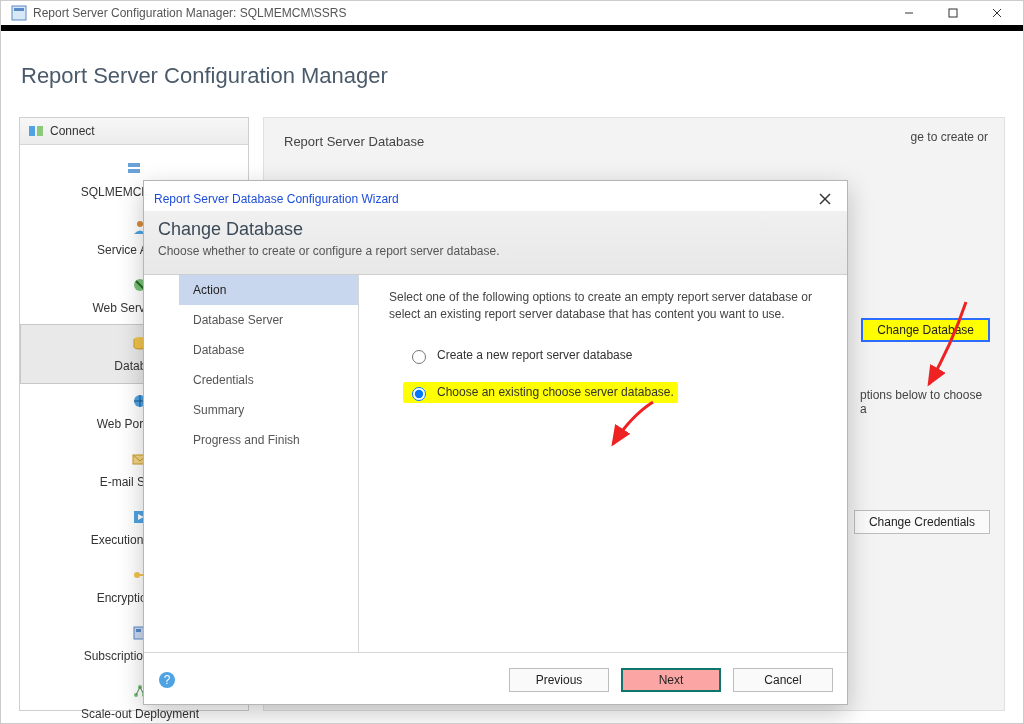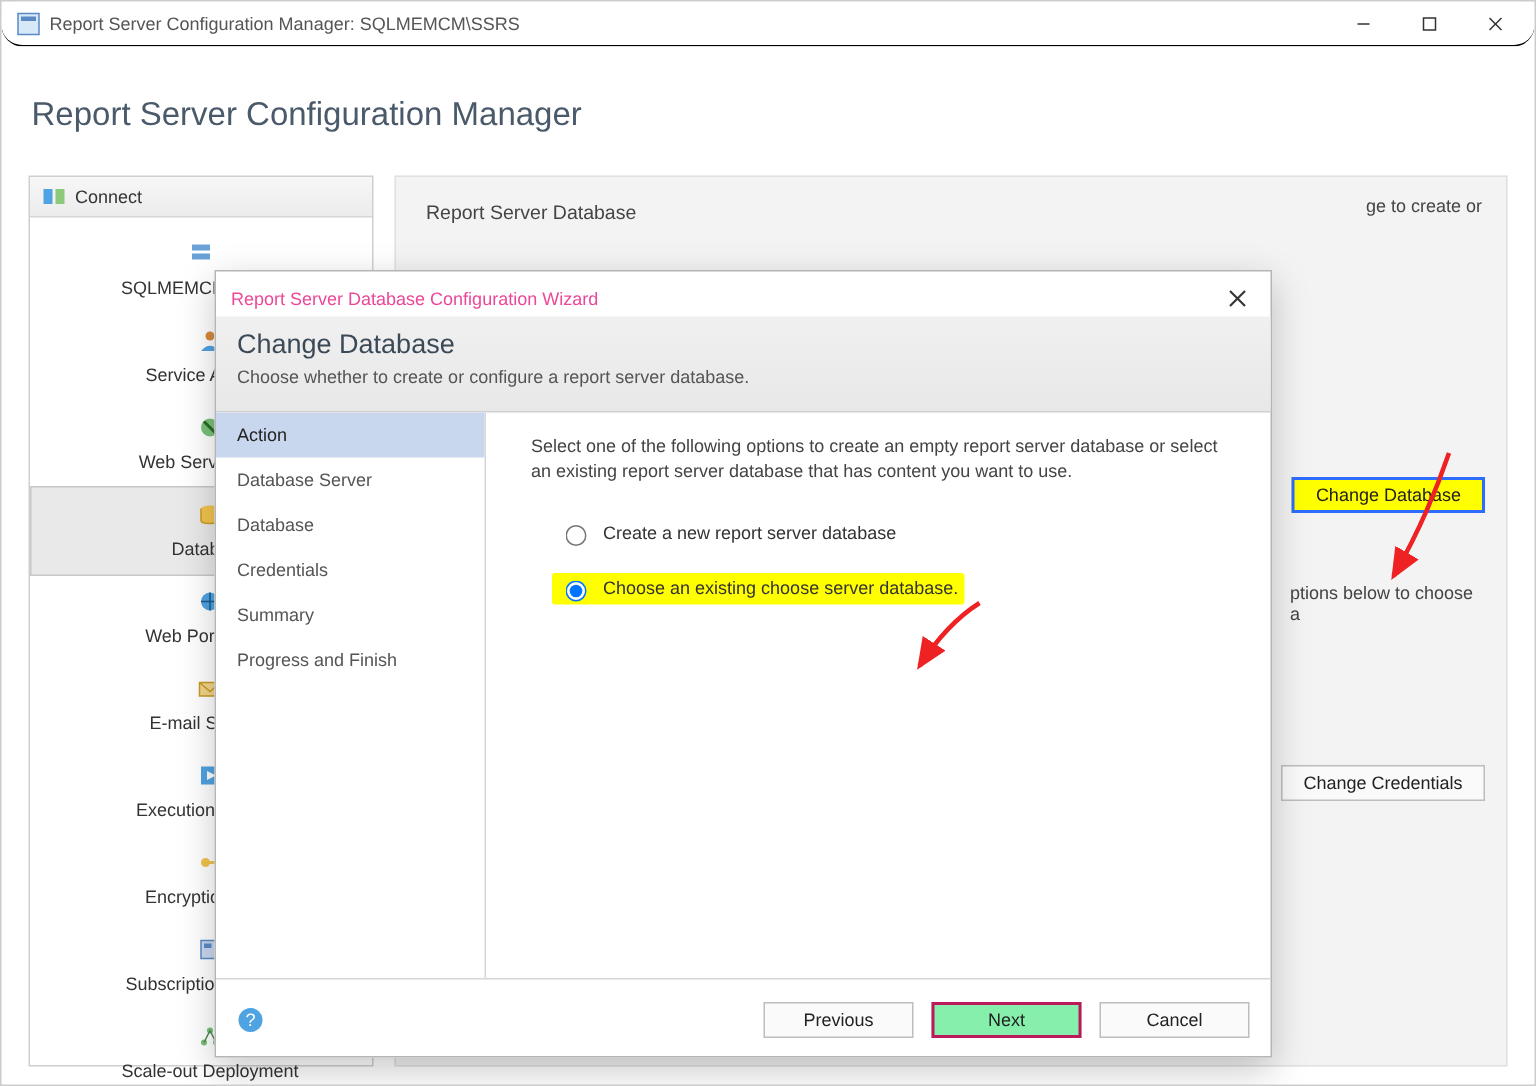--- a/index.html
+++ b/index.html
@@ -1,20 +1,20 @@
 <!DOCTYPE html>
 <html><head>
 <meta charset="utf-8">
 <style>
   * { box-sizing: border-box; }
   html,body { margin:0; padding:0; font-family: "Segoe UI", Tahoma, sans-serif; font-size:12px; color:#333; background:#fff; }
   .window { width:1024px; height:724px; border:1px solid #ccc; background:#fff; position:relative; overflow:hidden; }
 
   
-  .titlebar { display:flex; align-items:center; height:30px; padding:0 4px; border-bottom:1px solid #000000; background:#fff;border-radius:14px; }
+  .titlebar { display:flex; align-items:center; height:30px; padding:0 4px; border-bottom:6px solid #000000; background:#fff; }
   .titlebar .app-icon { width:16px; height:16px; margin:0 6px; }
   .titlebar .title-text { flex:1; color:#555; font-size:12px; }
   .titlebar .win-controls { display:flex; }
   .titlebar .win-btn { width:44px; height:30px; display:flex; align-items:center; justify-content:center; color:#555; }
   .titlebar .win-btn svg { width:10px; height:10px; }
 
   .window-body { padding:18px 18px 0 18px; height:calc(100% - 30px); }
 
   .page-title { font-size:22px; font-weight:400; color:#4a5a6a; margin:14px 0 28px 2px; }
 
@@ -31,37 +31,37 @@
   .ic16 { width:16px;height:16px; display:inline-block; flex:0 0 16px; }
 
   
   .main { flex:1; margin-left:14px; background:#f3f3f3; border:1px solid #e0e0e0; padding:0; position:relative; }
   .main-inner { padding:10px 18px; }
   .main-title { font-size:13px; color:#444; padding:6px 2px 18px 2px; }
   .info-row { display:flex; gap:12px; margin-top:8px; }
   .info-text { color:#444; font-size:12px; }
   .btn { border:1px solid #bdbdbd; background:#fafafa; padding:4px 14px; font-size:12px; color:#222; display:inline-flex; align-items:center; justify-content:center; height:24px; }
   .btn.highlight { background:#ffff00; border:2px solid #2e6cff; }
-  .btn.primary { border:2px solid #be185d; background:#86efac; padding:4px 28px; }
+  .btn.primary { border:2px solid #0f766e; background:#fca5a5; padding:4px 28px; }
 
   .change-db-wrap { position:absolute; right:14px; top:200px; }
   .change-cred-wrap { position:absolute; right:14px; top:392px; }
   .options-text { position:absolute; right:14px; top:270px; width:130px; text-align:left; }
   .results-lbl { position:absolute; left:10px; top:515px; color:#6a6a6a; }
 
   
   .wizard { position:absolute; left:142px; top:179px; width:705px; height:525px; background:#fff; border:1px solid #b5b5b5; box-shadow:0 8px 24px rgba(0,0,0,0.22); }
   .wiz-titlebar { display:flex; align-items:center; height:30px; padding:6px 10px 0 10px; }
-  .wiz-titlebar .wiz-title { flex:1; color:#ec4899; font-size:12px; }
+  .wiz-titlebar .wiz-title { flex:1; color:#1d4ed8; font-size:12px; }
   .wiz-close { width:24px; height:24px; display:flex; align-items:center; justify-content:center; }
   .wiz-header { padding:6px 14px 16px 14px; border-bottom:1px solid #cfcfcf; background:linear-gradient(#f0f0f0,#e8e8e8); }
   .wiz-header .wiz-h1 { font-size:18px; color:#3c4a58; margin:2px 0 4px 0; }
   .wiz-header .wiz-h2 { font-size:12px; color:#555; }
   .wiz-body { display:flex; height:calc(100% - 30px - 62px - 54px); }
-  .wiz-steps { width:180px; border-right:1px solid #d6d6d6; padding:0; background:#fff; }
+  .wiz-steps { width:180px; border-right:1px solid #d6d6d6; padding:0; background:#fff;margin-left:35px; }
   .wiz-step { padding:8px 14px; color:#555; font-size:12px; }
   .wiz-step.active { background:#c9d7ee; color:#222; }
   .wiz-content { flex:1; padding:14px 24px 14px 30px; color:#333; }
   .wiz-content .intro { font-size:12px; color:#444; line-height:1.4; }
   .wiz-content .task-label { margin-top:34px; font-size:12px; }
   .radio-row { display:flex; align-items:center; gap:8px; margin:12px 0 4px 18px; }
   .radio-row input { width:14px; height:14px; }
   .radio-row.hl { background:#ffff00; padding:2px 4px; border-radius:2px; display:inline-flex; margin-left:14px; }
   .wiz-footer { height:54px; border-top:1px solid #d6d6d6; display:flex; align-items:center; padding:0 14px; gap:12px; }
   .wiz-footer .help-ic { width:18px;height:18px; }

